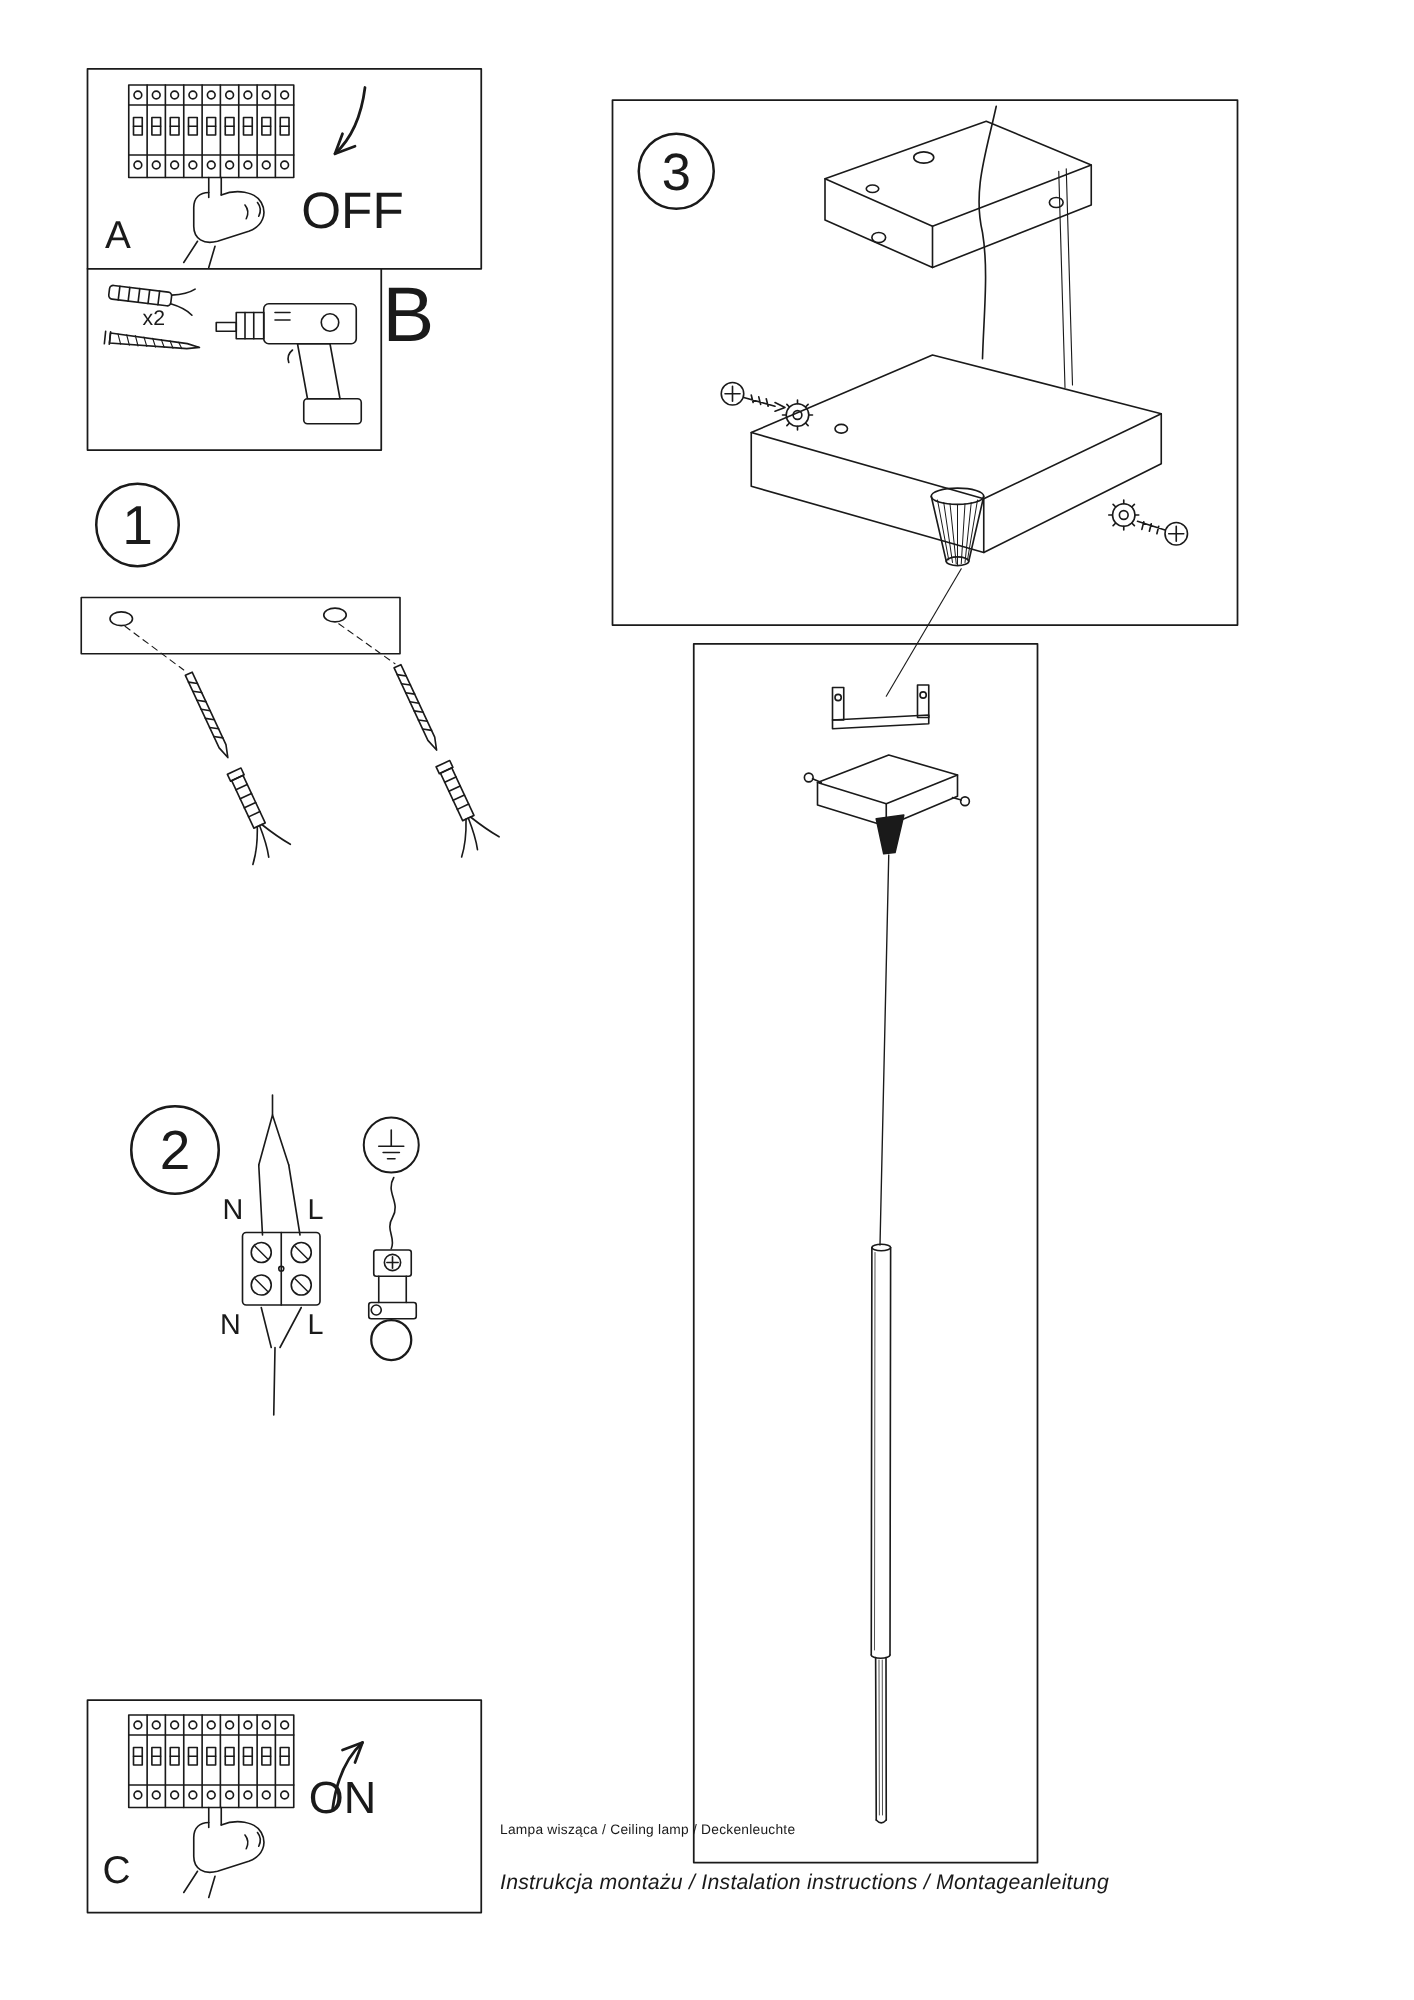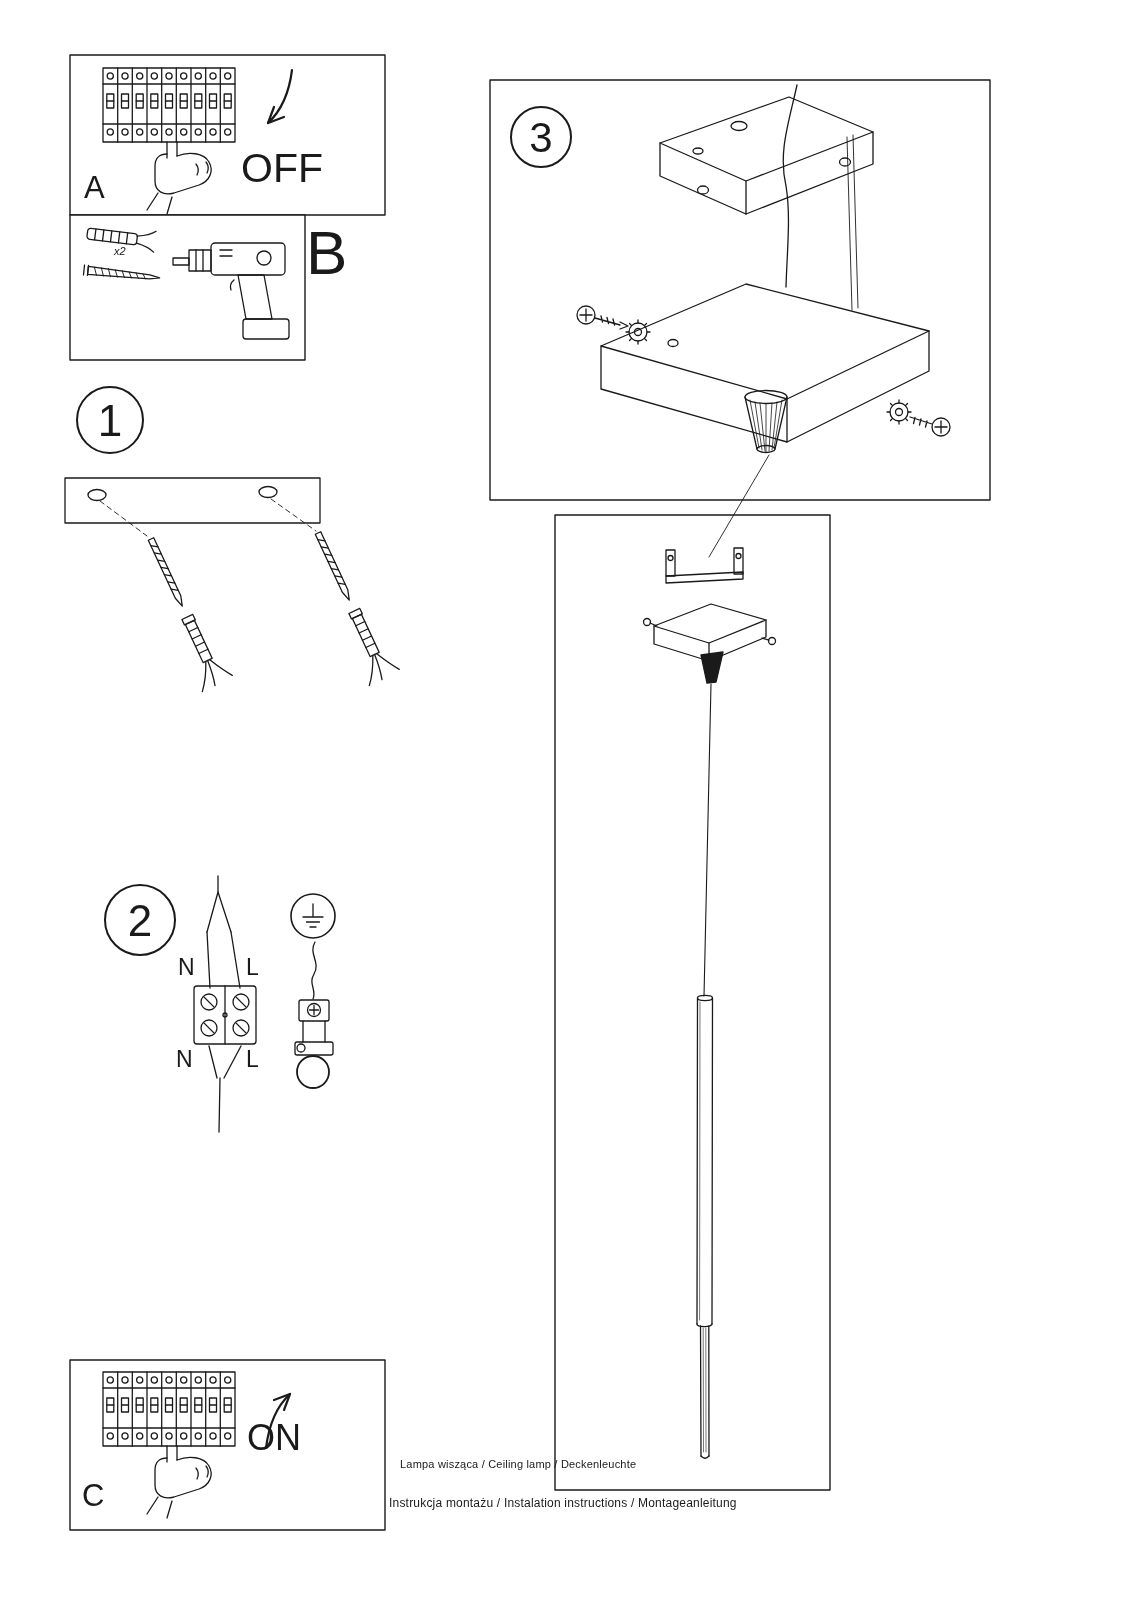--- a/index.html
+++ b/index.html
@@ -241,30 +241,30 @@
         <path d="M274,1400 L290,1394 L284,1410" stroke-width="2.2"></path>
       </g>
 
     </g>
   </svg>
 
   <span class="label" style="left:84px;top:172px;font-size:31px;">A</span>
   <span class="label" style="left:241px;top:148px;font-size:41px;">OFF</span>
 
   <span class="label" style="left:306px;top:222px;font-size:62px;">B</span>
-  <span class="label" style="left:114px;top:246px;font-size:11px;font-style:italic;">x2</span>
+  <span class="label" style="left:114px;top:246px;font-size:17px;">x2</span>
 
   <span class="label centered" style="left:110px;top:421px;font-size:44px;">1</span>
   <span class="label centered" style="left:541px;top:138px;font-size:42px;">3</span>
   <span class="label centered" style="left:140px;top:921px;font-size:44px;">2</span>
 
   <span class="label" style="left:178px;top:956px;font-size:23px;">N</span>
   <span class="label" style="left:246px;top:956px;font-size:23px;">L</span>
   <span class="label" style="left:176px;top:1048px;font-size:23px;">N</span>
   <span class="label" style="left:246px;top:1048px;font-size:23px;">L</span>
 
   <span class="label" style="left:82px;top:1480px;font-size:31px;">C</span>
   <span class="label" style="left:247px;top:1420px;font-size:36px;">ON</span>
 
-  <span class="label footer-line" style="left:389px;top:1497px;font-size:12px;">Instrukcja montażu / Instalation instructions / Montageanleitung</span>
+  <span class="label footer-line" style="left:400px;top:1497px;font-size:17px;font-style:italic;">Instrukcja montażu / Instalation instructions / Montageanleitung</span>
   <span class="label footer-line" style="left:400px;top:1459px;font-size:11px;">Lampa wisząca / Ceiling lamp / Deckenleuchte</span>
 
 </div>
 
 </body></html>

